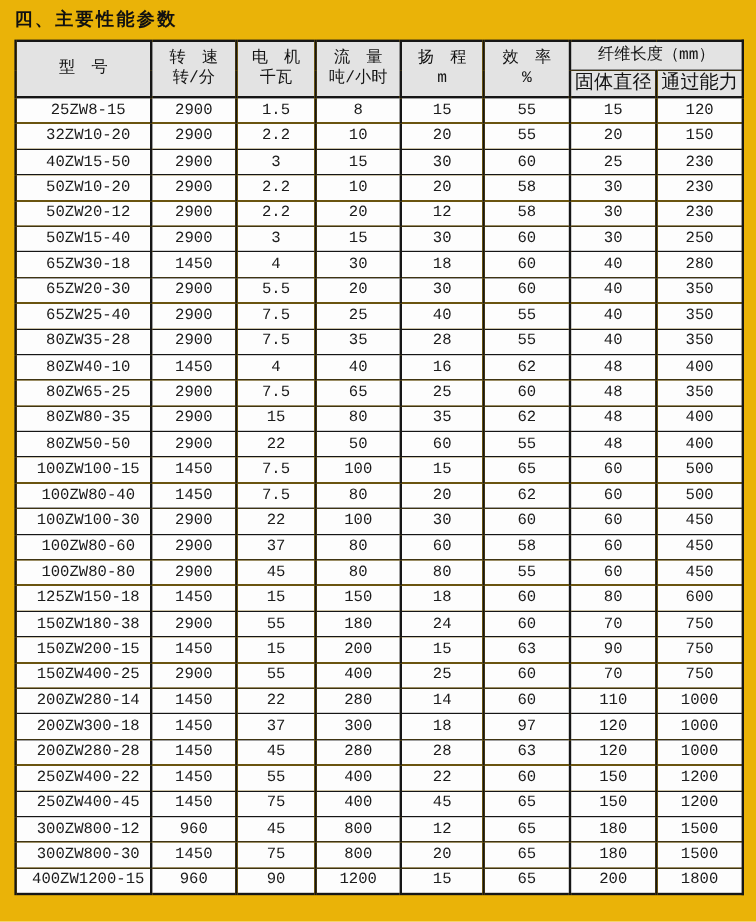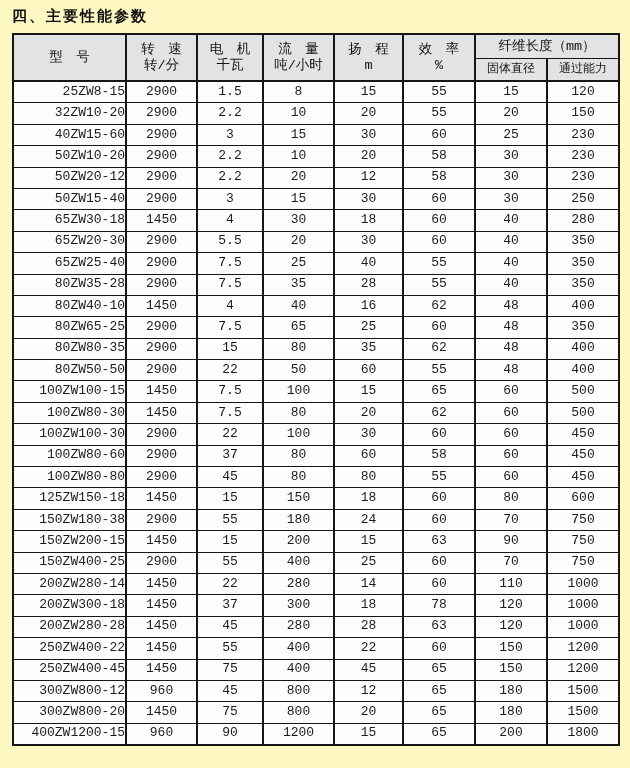--- a/index.html
+++ b/index.html
@@ -7,21 +7,21 @@
     padding: 0;
     background: #ffffff;
     font-family: "Liberation Sans", sans-serif;
     color: #1b1b1b;
   }
   .page {
     width: 630px;
     height: 768px;
     box-sizing: border-box;
     padding: 5px 12px 6px 12px;
-    background: #fef9c3;
+    background: #eab308;
   }
   .title {
     font-size: 15px;
     font-weight: bold;
     letter-spacing: 2px;
     margin: 2px 0 7px 0;
     color: #111;
   }
   table.params {
     border-collapse: collapse;
@@ -45,38 +45,38 @@
     background: #e3e3e3;
     font-weight: normal;
     font-size: 13.5px;
     color: #141414;
   }
   .params thead tr.group-row th {
     height: 23px;
   }
   .params thead tr.sub-row th {
     height: 21px;
-    font-size: 12px;
+    font-size: 16px;
     text-align: center;
   }
   .params thead th[rowspan] {
     height: 45px;
   }
   .params thead .hl {
     display: block;
   }
   .params tbody td {
     height: 20.4px;
     background: #fdfdfd;
   }
   .params tbody tr:first-child td {
     border-top: 2px solid #161616;
   }
   .params td.model {
-    text-align: right;
+    text-align: center;
     padding-left: 8px;
   }
 </style>
 </head>
 <body>
 
 <div class="page">
 
   <div class="title">四、主要性能参数</div>
 
@@ -138,21 +138,21 @@
           <td class="model">32ZW10-20</td>
           <td>2900</td>
           <td>2.2</td>
           <td>10</td>
           <td>20</td>
           <td>55</td>
           <td>20</td>
           <td>150</td>
         </tr>
         <tr>
-          <td class="model">40ZW15-60</td>
+          <td class="model">40ZW15-50</td>
           <td>2900</td>
           <td>3</td>
           <td>15</td>
           <td>30</td>
           <td>60</td>
           <td>25</td>
           <td>230</td>
         </tr>
         <tr>
           <td class="model">50ZW10-20</td>
@@ -268,21 +268,21 @@
           <td class="model">100ZW100-15</td>
           <td>1450</td>
           <td>7.5</td>
           <td>100</td>
           <td>15</td>
           <td>65</td>
           <td>60</td>
           <td>500</td>
         </tr>
         <tr>
-          <td class="model">100ZW80-30</td>
+          <td class="model">100ZW80-40</td>
           <td>1450</td>
           <td>7.5</td>
           <td>80</td>
           <td>20</td>
           <td>62</td>
           <td>60</td>
           <td>500</td>
         </tr>
         <tr>
           <td class="model">100ZW100-30</td>
@@ -363,21 +363,21 @@
           <td>60</td>
           <td>110</td>
           <td>1000</td>
         </tr>
         <tr>
           <td class="model">200ZW300-18</td>
           <td>1450</td>
           <td>37</td>
           <td>300</td>
           <td>18</td>
-          <td>78</td>
+          <td>97</td>
           <td>120</td>
           <td>1000</td>
         </tr>
         <tr>
           <td class="model">200ZW280-28</td>
           <td>1450</td>
           <td>45</td>
           <td>280</td>
           <td>28</td>
           <td>63</td>
@@ -408,21 +408,21 @@
           <td class="model">300ZW800-12</td>
           <td>960</td>
           <td>45</td>
           <td>800</td>
           <td>12</td>
           <td>65</td>
           <td>180</td>
           <td>1500</td>
         </tr>
         <tr>
-          <td class="model">300ZW800-20</td>
+          <td class="model">300ZW800-30</td>
           <td>1450</td>
           <td>75</td>
           <td>800</td>
           <td>20</td>
           <td>65</td>
           <td>180</td>
           <td>1500</td>
         </tr>
         <tr>
           <td class="model">400ZW1200-15</td>

